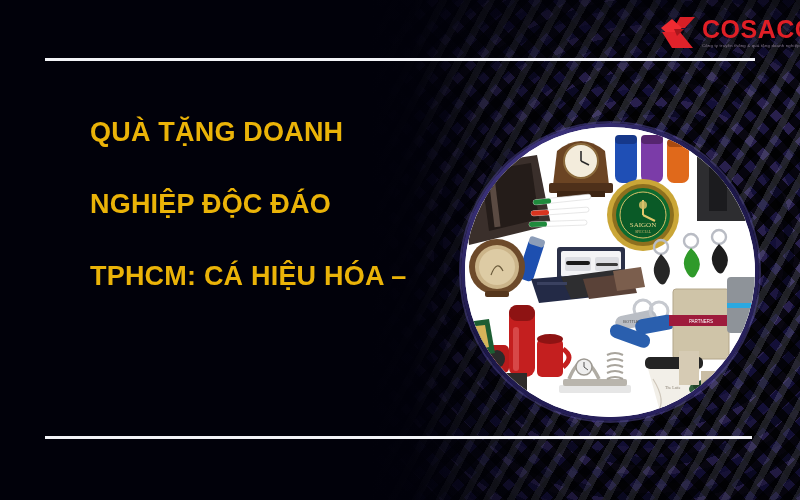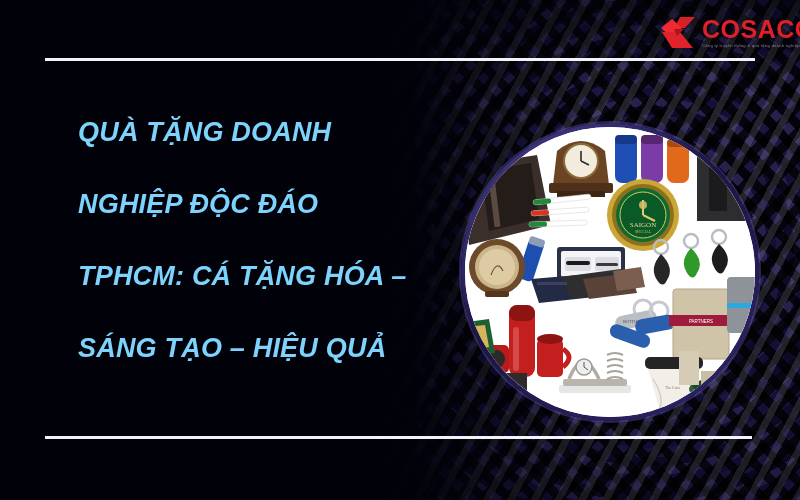--- a/index.html
+++ b/index.html
@@ -61,24 +61,23 @@
   .logo-word{
     font-size:25px;font-weight:800;letter-spacing:.5px;color:#e01f26;
     font-family:"Liberation Sans",sans-serif;
   }
   .logo-tag{
     font-size:4.2px;letter-spacing:.25px;color:#8d7f96;margin-top:2px;white-space:nowrap;
   }
 
   
   .headline{
-    position:absolute;left:78px;top:96px;width:390px;
-    color:#7dd3fc;font-weight:800;font-size:27px;line-height:72px;
+    position:absolute;left:90px;top:96px;width:390px;
+    color:#eab308;font-weight:800;font-size:27px;line-height:72px;
     letter-spacing:.2px;
-    font-style:italic;
   }
   .headline .ln{display:block;white-space:nowrap;}
 
   
   .photo-ring{
     position:absolute;left:461px;top:123px;width:298px;height:298px;
     border-radius:50%;
     background:linear-gradient(145deg,#4a3f93,#1b1646 45%,#2e2668);
     padding:4px;box-sizing:border-box;
     box-shadow:0 0 0 2px rgba(90,80,170,.45);
@@ -116,22 +115,21 @@
     </span>
     <span class="logo-text-wrap">
       <span class="logo-word">COSACO</span>
       <span class="logo-tag">Công ty truyền thông &amp; quà tặng doanh nghiệp</span>
     </span>
   </div>
 
   <div class="headline">
     <span class="ln">QUÀ TẶNG DOANH</span>
     <span class="ln">NGHIỆP ĐỘC ĐÁO</span>
-    <span class="ln">TPHCM: CÁ TẶNG HÓA –</span>
-    <span class="ln">SÁNG TẠO – HIỆU QUẢ</span>
+    <span class="ln">TPHCM: CÁ HIỆU HÓA –</span>
   </div>
 
   <div class="photo-ring">
     <div class="photo">
       <svg viewBox="0 0 290 290" xmlns="http://www.w3.org/2000/svg">
         <rect x="0" y="0" width="290" height="290" fill="#ffffff"></rect>
 
         <g>
           <path d="M-5 40 L72 28 L86 98 L4 118 Z" fill="#3a2f2b"></path>
           <path d="M16 44 L66 36 L74 92 L24 104 Z" fill="#241c19"></path>

